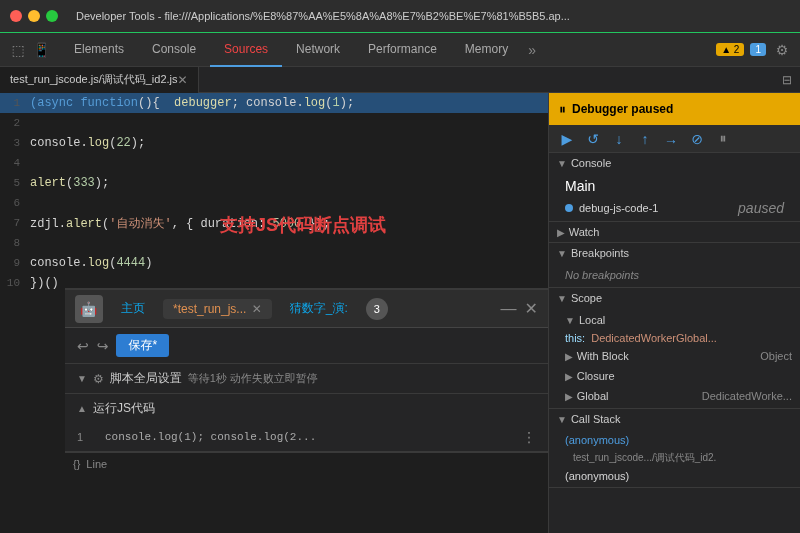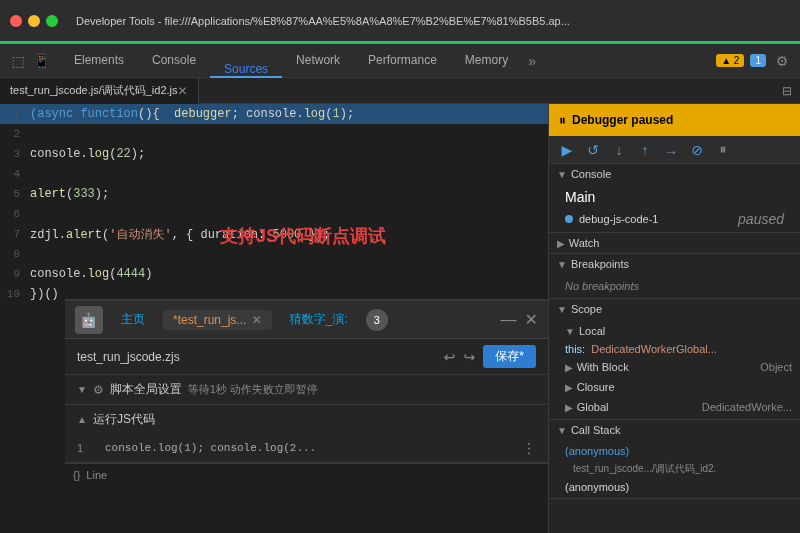--- a/index.html
+++ b/index.html
@@ -8,26 +8,26 @@
       height: 533px;
       background: #1e1e1e;
       font-family: -apple-system, 'Helvetica Neue', Arial, sans-serif;
       font-size: 12px;
       color: #d4d4d4;
       overflow: hidden;
     }
 
     
     .title-bar {
-      height: 44px;
+      height: 33px;
       background: #2d2d2d;
       display: flex;
       align-items: center;
       padding: 8px 10px;
-      border-bottom: 3px solid #22c55e;
+      border-bottom: 1px solid #22c55e;
     }
     .traffic-lights {
       display: flex;
       gap: 6px;
       margin-right: 10px;
     }
     .traffic-light {
       width: 12px; height: 12px;
       border-radius: 50%;
     }
@@ -65,23 +65,22 @@
       padding: 0 14px;
       height: 34px;
       display: flex;
       align-items: center;
       font-size: 12px;
       color: #aaa;
       cursor: pointer;
       border-bottom: 2px solid transparent;
     }
     .tab-item.active {
-      color: #3b82f6;
+      color: #ef4444;
       border-bottom: 2px solid #4d9de0;
-      align-items: flex-end;
     }
     .tab-more {
       padding: 0 6px;
       color: #888;
       font-size: 14px;
       cursor: pointer;
     }
     .tab-right-icons {
       margin-left: auto;
       display: flex;
@@ -589,21 +588,20 @@
               <span>猜数字_演:</span>
             </div>
             <div class="zjs-tab-3">3</div>
             <div class="zjs-tab-controls">
               <span>—</span>
               <span>✕</span>
             </div>
           </div>
 
           <div class="zjs-filename-row">
-            <span class="zjs-filename">test_run_jscode.zjs</span>
             <div class="zjs-action-icons">
               <span>↩</span>
               <span>↪</span>
             </div>
             <button class="zjs-save-btn">保存*</button>
           </div>
 
           <div class="zjs-section">
             <div class="zjs-section-header">
               <span class="chevron">▼</span>

